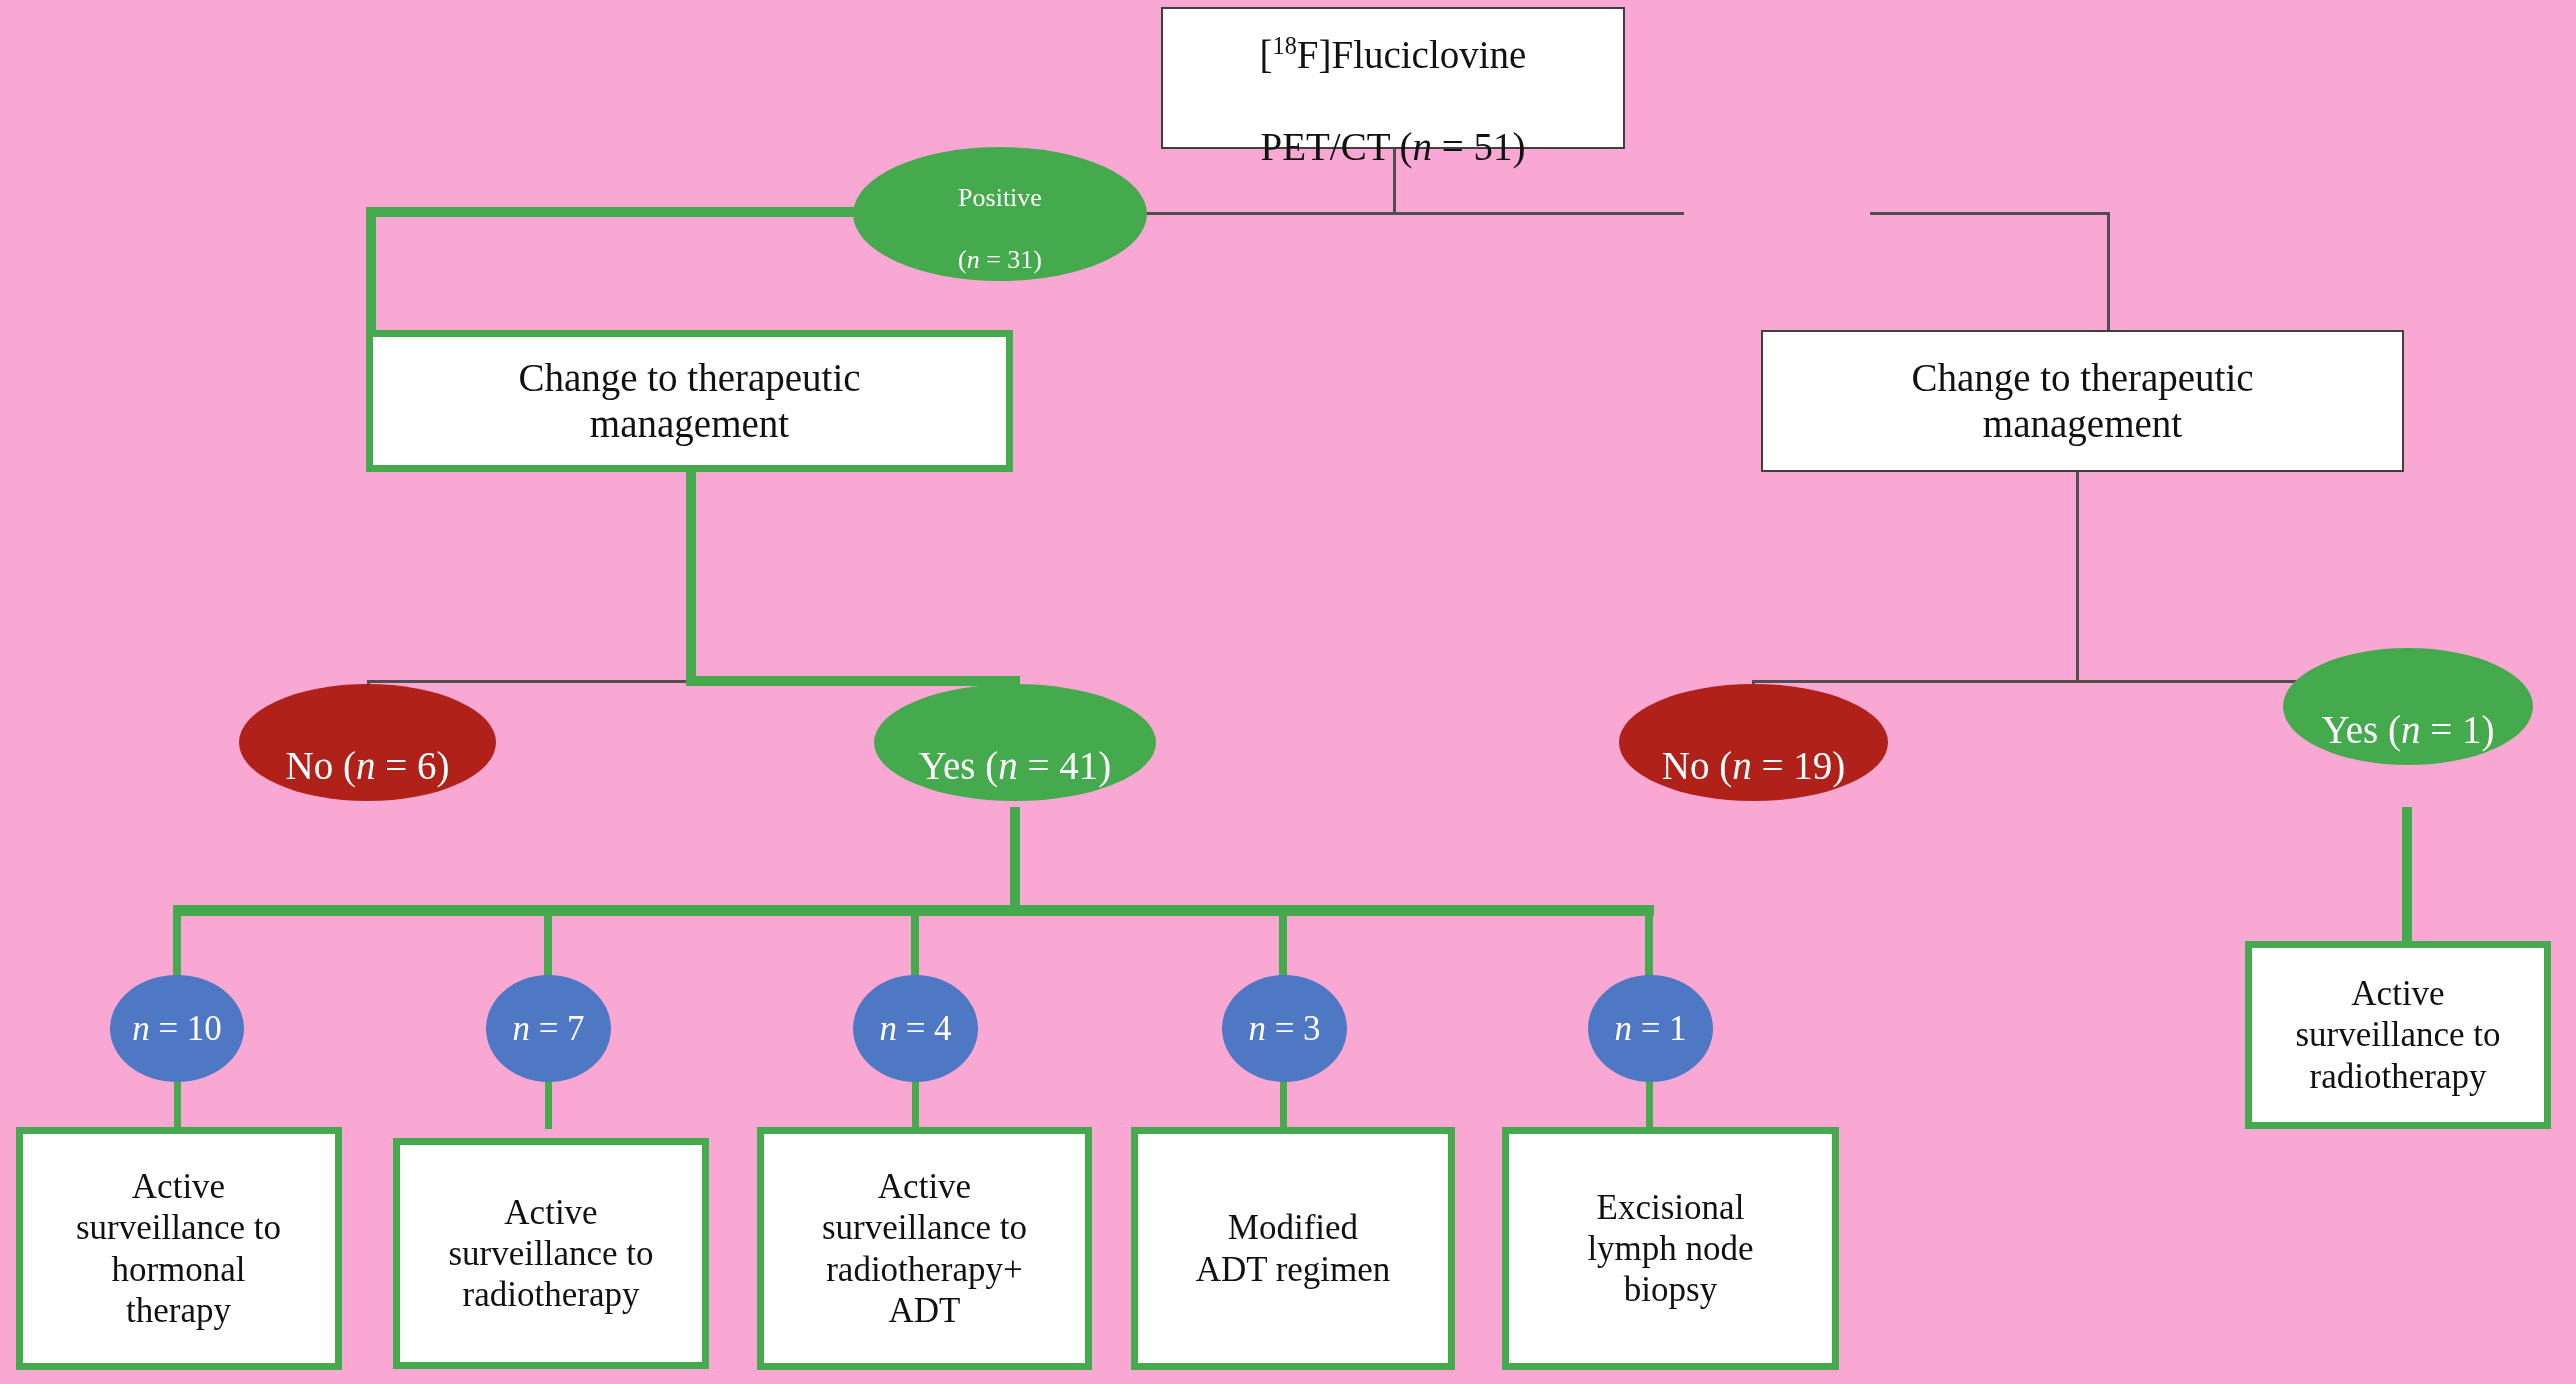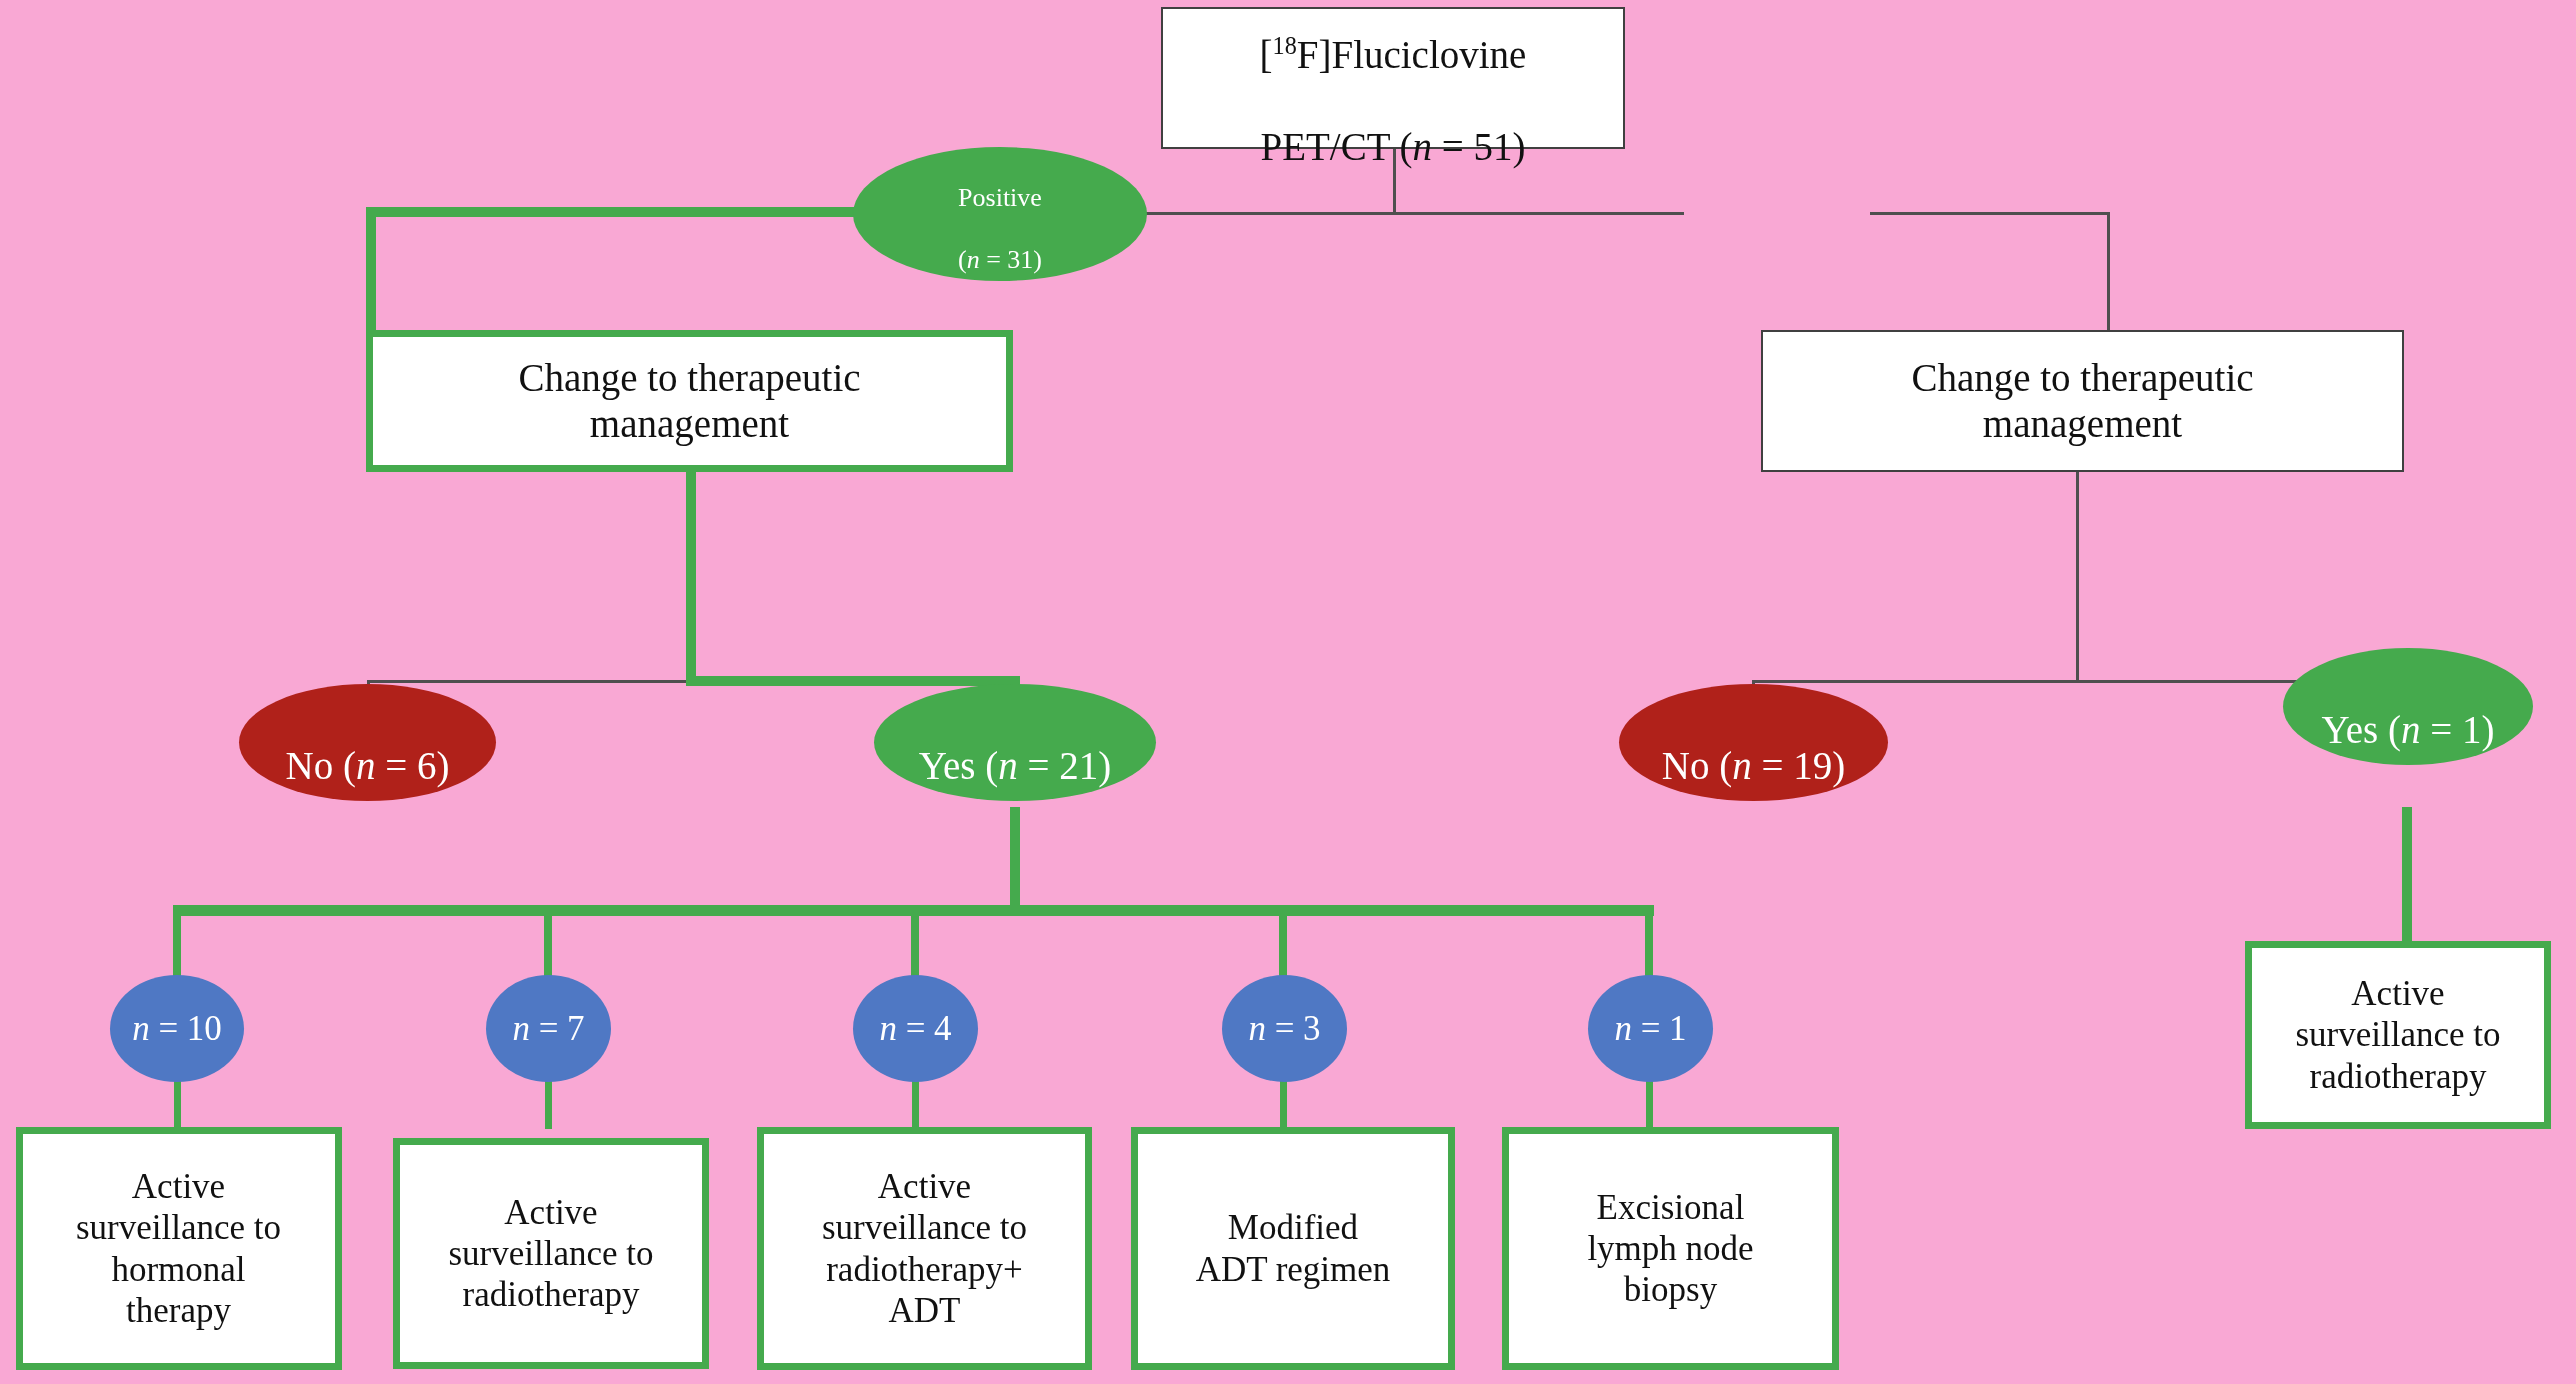--- a/index.html
+++ b/index.html
@@ -135,21 +135,21 @@
   </div>
 
   <div class="node ellipse red" style="left:239px; top:684px; width:257px; height:117px; font-size:39px;text-align:right;">
     <span class="lbl">
       <span>No (</span><span class="ital">n</span><span> = 6)</span>
     </span>
   </div>
 
   <div class="node ellipse green" style="left:874px; top:684px; width:282px; height:117px; font-size:39px;">
     <span class="lbl">
-      <span>Yes (</span><span class="ital">n</span><span> = 21)</span>
+      <span>Yes (</span><span class="ital">n</span><span> = 41)</span>
     </span>
   </div>
 
   <div class="node ellipse red" style="left:1619px; top:684px; width:269px; height:117px; font-size:39px;">
     <span class="lbl">
       <span>No (</span><span class="ital">n</span><span> = 19)</span>
     </span>
   </div>
 
   <div class="node ellipse green" style="left:2283px; top:648px; width:250px; height:117px; font-size:39px;">

